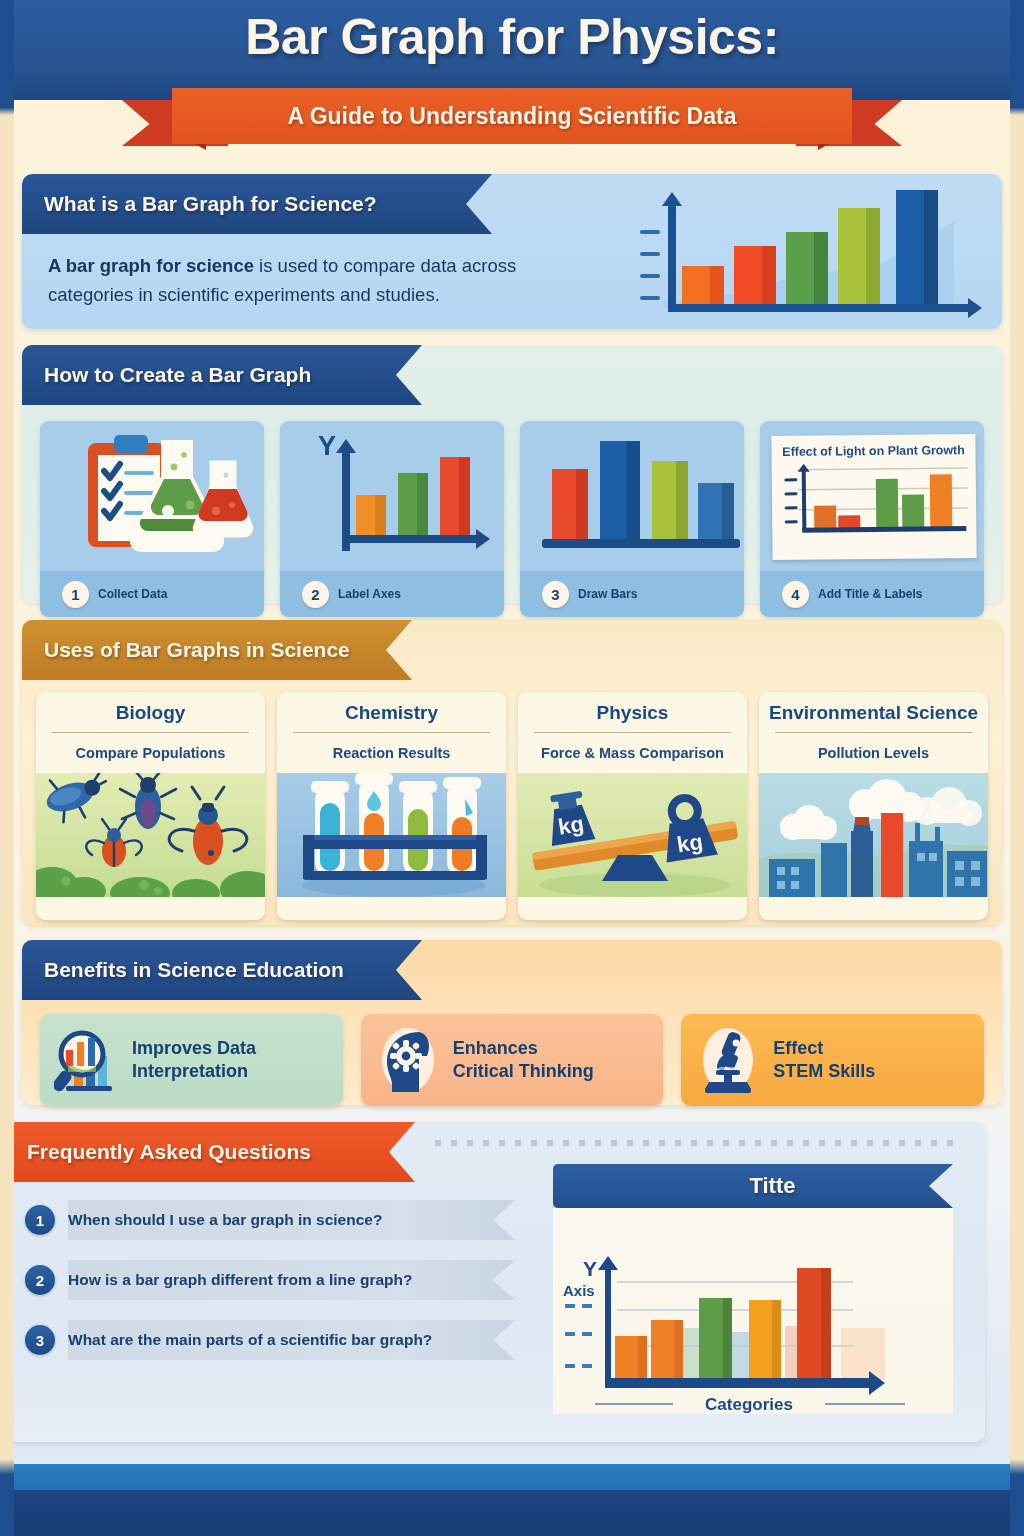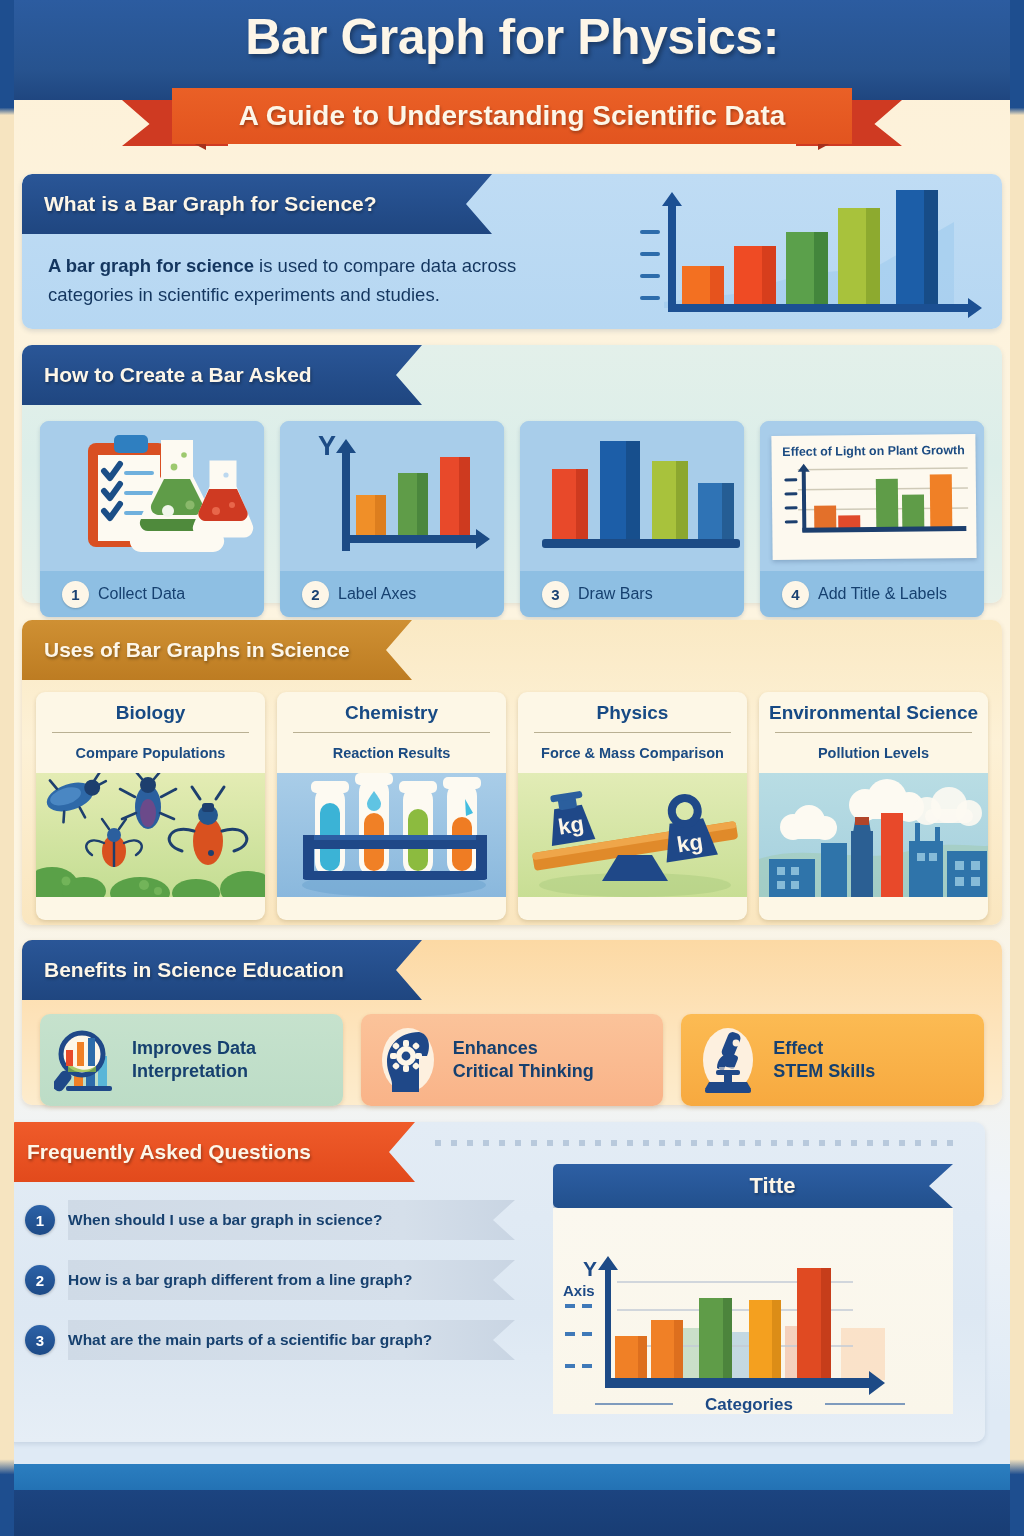--- a/index.html
+++ b/index.html
@@ -44,21 +44,21 @@
     position: absolute; top: 44px; width: 34px; height: 18px; background: #a6301c;
   }
   .ribbon-fold-l { left: 172px; clip-path: polygon(0 0,100% 0,100% 100%); }
   .ribbon-fold-r { right: 172px; clip-path: polygon(0 0,100% 0,0 100%); }
   .ribbon {
     position: absolute; top: 0; left: 172px; width: 680px; height: 56px;
     background: linear-gradient(180deg,#ea6026 0%,#e2541f 100%);
     display: flex; align-items: center; justify-content: center;
   }
   .ribbon-text {
-    font-size: 28px; font-weight: bold; color: #fdf6e8;
+    font-size: 23px; font-weight: bold; color: #fdf6e8;
     text-shadow: 1px 2px 3px rgba(0,0,0,.3);
   }
 
   
   .sec-head {
     position: relative; height: 60px; display: flex; align-items: center;
     padding: 0 54px 0 22px; color: #fdf6e8; font-size: 21px; font-weight: bold;
     text-shadow: 1px 2px 3px rgba(0,0,0,.33);
     clip-path: polygon(0 0,100% 0,calc(100% - 26px) 50%,100% 100%,0 100%);
     border-radius: 7px 0 0 7px;
@@ -98,21 +98,21 @@
   .step-foot {
     height: 46px; background: #8ebfe3; display: flex; align-items: center;
     gap: 9px; padding-left: 22px;
   }
   .step-num {
     width: 27px; height: 27px; border-radius: 50%; background: #fdf6e8;
     color: #1b4273; font-size: 15px; font-weight: bold;
     display: flex; align-items: center; justify-content: center; flex: 0 0 auto;
     box-shadow: 0 1px 2px rgba(0,0,0,.2);
   }
-  .step-label { font-size: 16px; font-weight: normal; color: #16406f; }
+  .step-label { font-size: 12px; font-weight: bold; color: #16406f; }
 
   
   .s3 {
     position: absolute; left: 22px; top: 620px; width: 980px; height: 305px;
     background: linear-gradient(180deg,#fae9c4 0%,#fdf1d6 40%,#fae6bf 100%);
     border-radius: 10px; box-shadow: 0 2px 5px rgba(120,90,40,.16);
   }
   .s3 .sec-head { width: 390px; border-radius: 10px 0 0 0; }
   .uses { display: flex; gap: 12px; padding: 12px 14px 0 14px; }
   .use-card {
@@ -259,21 +259,21 @@
           <line x1="18" y1="50" x2="34" y2="50"></line>
           <line x1="18" y1="72" x2="34" y2="72"></line>
           <line x1="18" y1="94" x2="34" y2="94"></line>
           <line x1="18" y1="116" x2="34" y2="116"></line>
         </g>
       </svg>
     </div>
   </div>
 
   <div class="s2">
-    <div class="sec-head navy">How to Create a Bar Asked</div>
+    <div class="sec-head navy">How to Create a Bar Graph</div>
     <div class="steps">
 
       <div class="step">
         <div class="step-art">
           <svg width="226" height="150" viewBox="0 0 226 150">
             <rect x="48" y="22" width="78" height="104" rx="8" fill="#d94f22"></rect>
             <rect x="58" y="34" width="62" height="86" fill="#fdfaf2"></rect>
             <rect x="74" y="14" width="34" height="18" rx="5" fill="#2f7fc0"></rect>
             <g stroke="#6fb0dd" stroke-width="4" stroke-linecap="round">
               <line x1="86" y1="52" x2="112" y2="52"></line>

